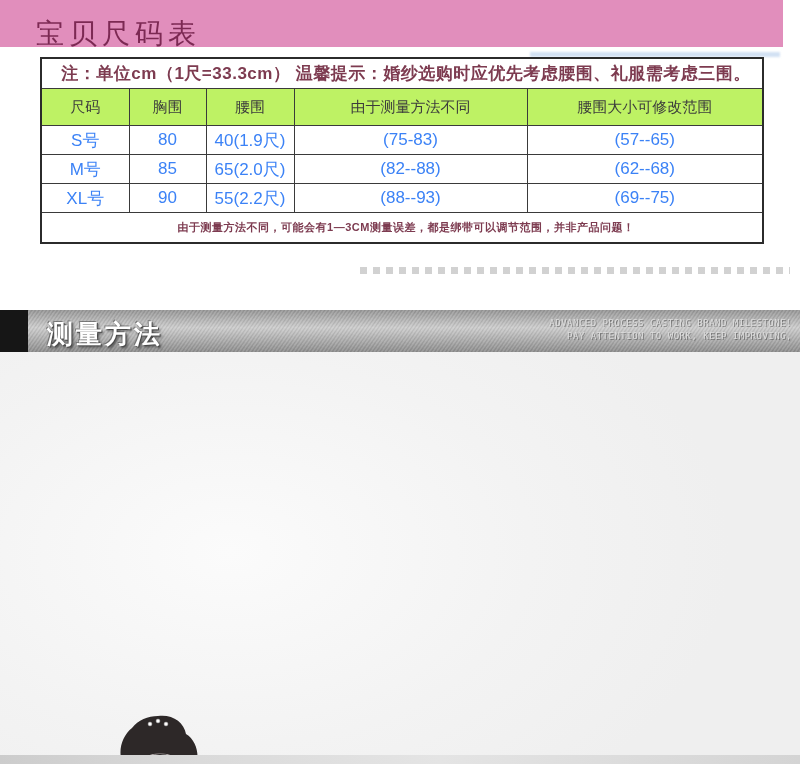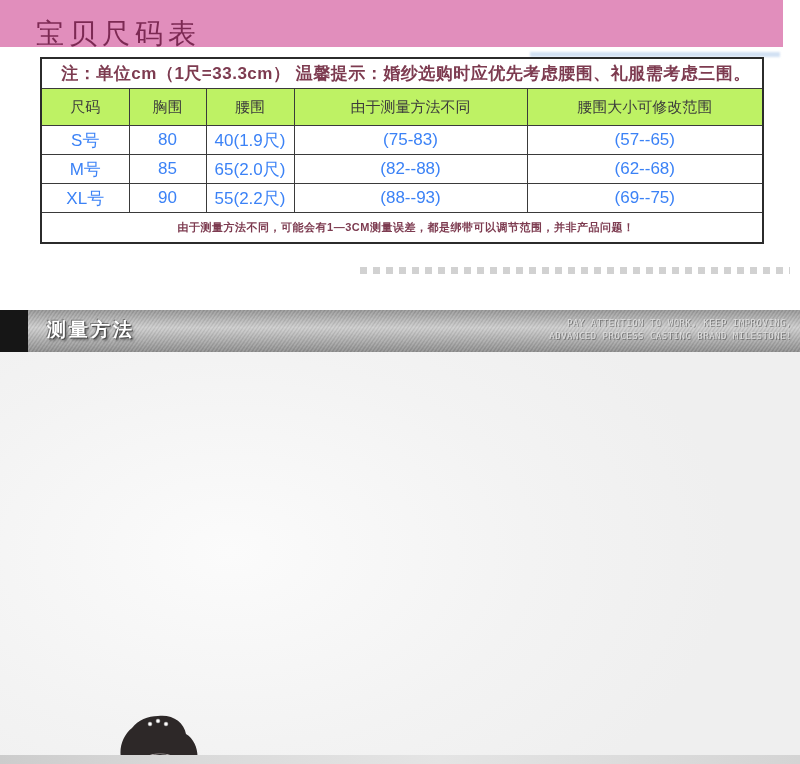--- a/index.html
+++ b/index.html
@@ -34,21 +34,21 @@
     background:repeating-linear-gradient(90deg,#9a9a9a 0 7px, transparent 7px 13px); }
 
   
   .method-band { position:absolute; left:0; top:310px; width:800px; height:42px;
     background:
       repeating-linear-gradient(125deg, rgba(255,255,255,0.10) 0 1px, rgba(0,0,0,0.07) 2px, rgba(255,255,255,0) 3px),
       linear-gradient(180deg,#969696 0%, #cdcdcd 42%, #8d8d8d 100%);
   }
   .method-band .black-block { position:absolute; left:0; top:0; width:28px; height:42px; background:#161616; }
   .method-band h2 {
-    position:absolute; left:47px; top:7px; font-size:19px; font-weight:bold; letter-spacing:3px; color:#ffffff;
+    position:absolute; left:47px; top:7px; font-size:26px; font-weight:bold; letter-spacing:3px; color:#ffffff;
     text-shadow: 1px 1px 0 #4a4a4a, 2px 2px 3px rgba(0,0,0,0.55), -1px -1px 0 rgba(80,80,80,0.6);
   }
   .band-slogan { position:absolute; right:8px; top:7px; text-align:right;
     font-family:"DejaVu Sans Mono", monospace; font-size:9px; line-height:13px;
     color:#dcdcdc; letter-spacing:0.5px; text-shadow:1px 1px 0 rgba(0,0,0,0.35); }
 
   
   .method-body { position:absolute; left:0; top:352px; width:800px; height:404px;
     background: radial-gradient(ellipse 500px 320px at 230px 200px, #fbfbfb 0%, #f3f3f3 60%, #efefef 100%); }
   .bottom-strip { position:absolute; left:0; top:755px; width:800px; height:9px;
@@ -121,22 +121,22 @@
       </tbody>
     </table>
   </div>
 
   <div class="artifact-row"></div>
 
   <div class="method-band">
     <div class="black-block"></div>
     <h2>测量方法</h2>
     <div class="band-slogan">
+      <div>ADVANCED PROCESS CASTING BRAND MILESTONE!</div>
       <div>PAY ATTENTION TO WORK, KEEP IMPROVING,</div>
-      <div>ADVANCED PROCESS CASTING BRAND MILESTONE!</div>
     </div>
   </div>
 
   <div class="method-body">
 
     <div class="figure-wrap">
       <svg viewBox="0 0 262 400" width="262" height="400">
 
         <path d="M120,6 C134,4 146,12 148,24 C158,30 162,44 158,56 C164,72 160,92 150,104 C146,110 140,114 136,112 L134,100 C140,86 142,70 138,58 L106,58 C100,72 100,88 106,102 L102,112 C94,112 86,104 82,94 C76,80 78,62 84,52 C80,40 84,26 94,18 C100,10 110,6 120,6 Z" fill="#2d2828"></path>
         <circle cx="112" cy="14" r="2" fill="#ffffff" stroke="#8a8a8a" stroke-width="0.5"></circle>

